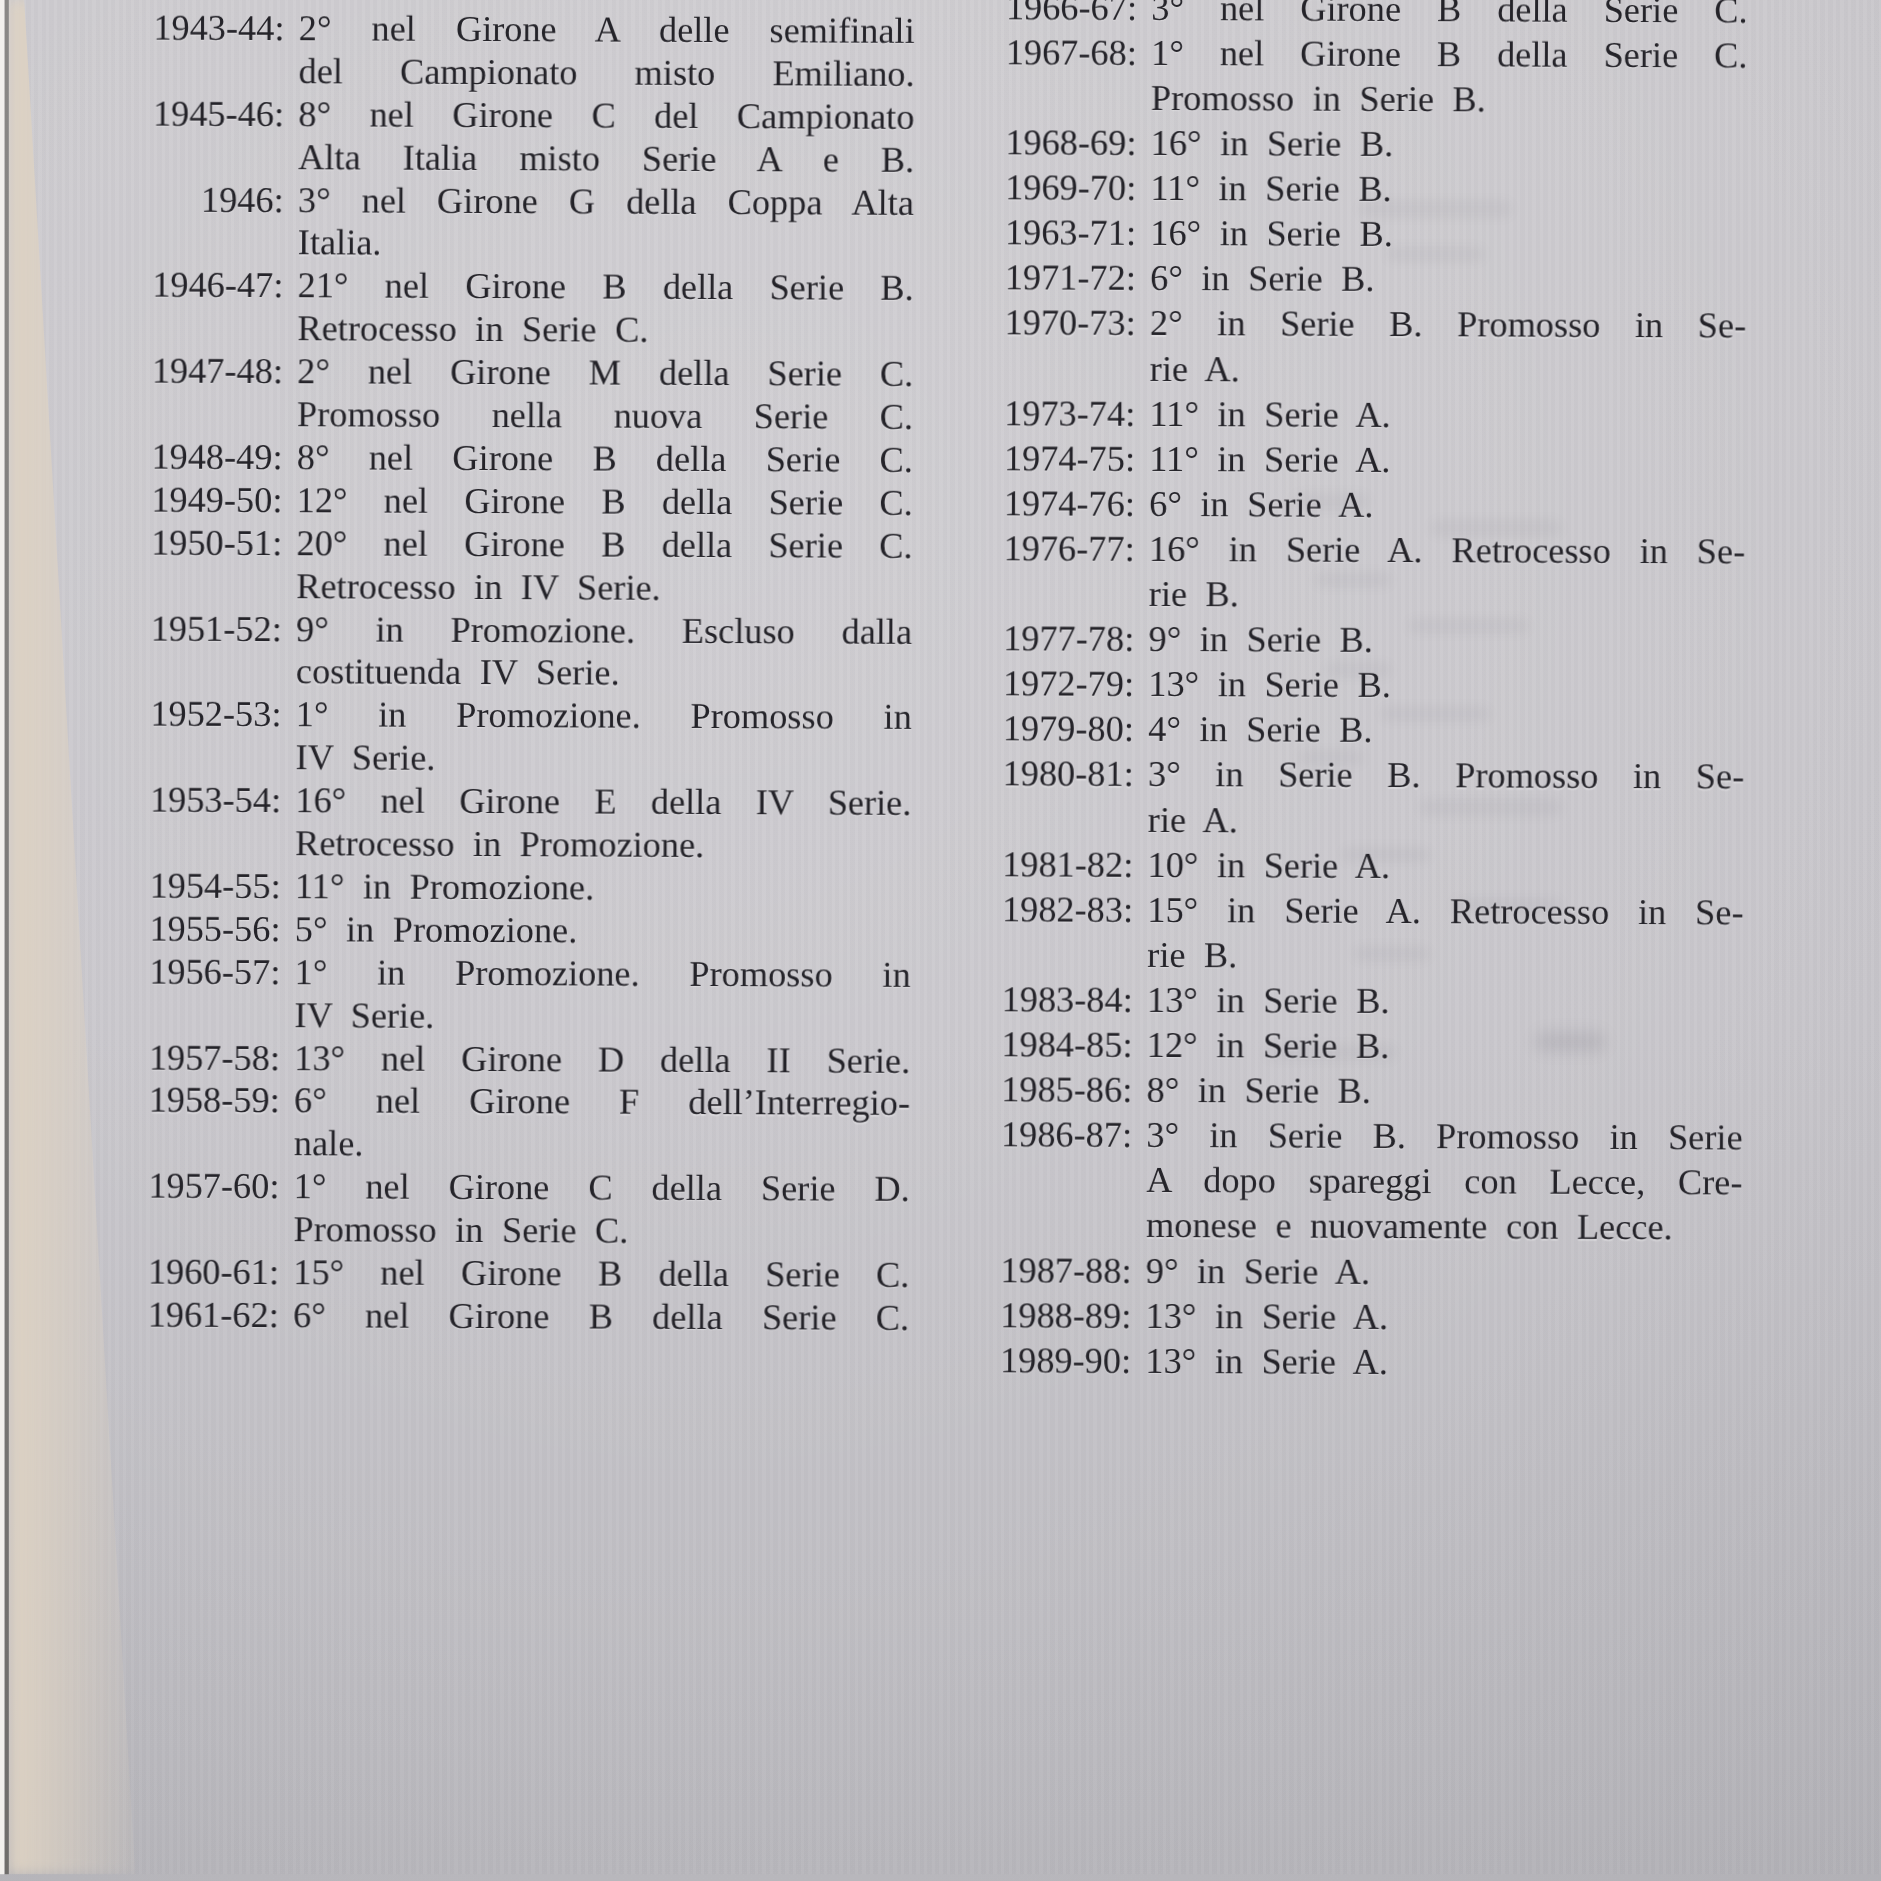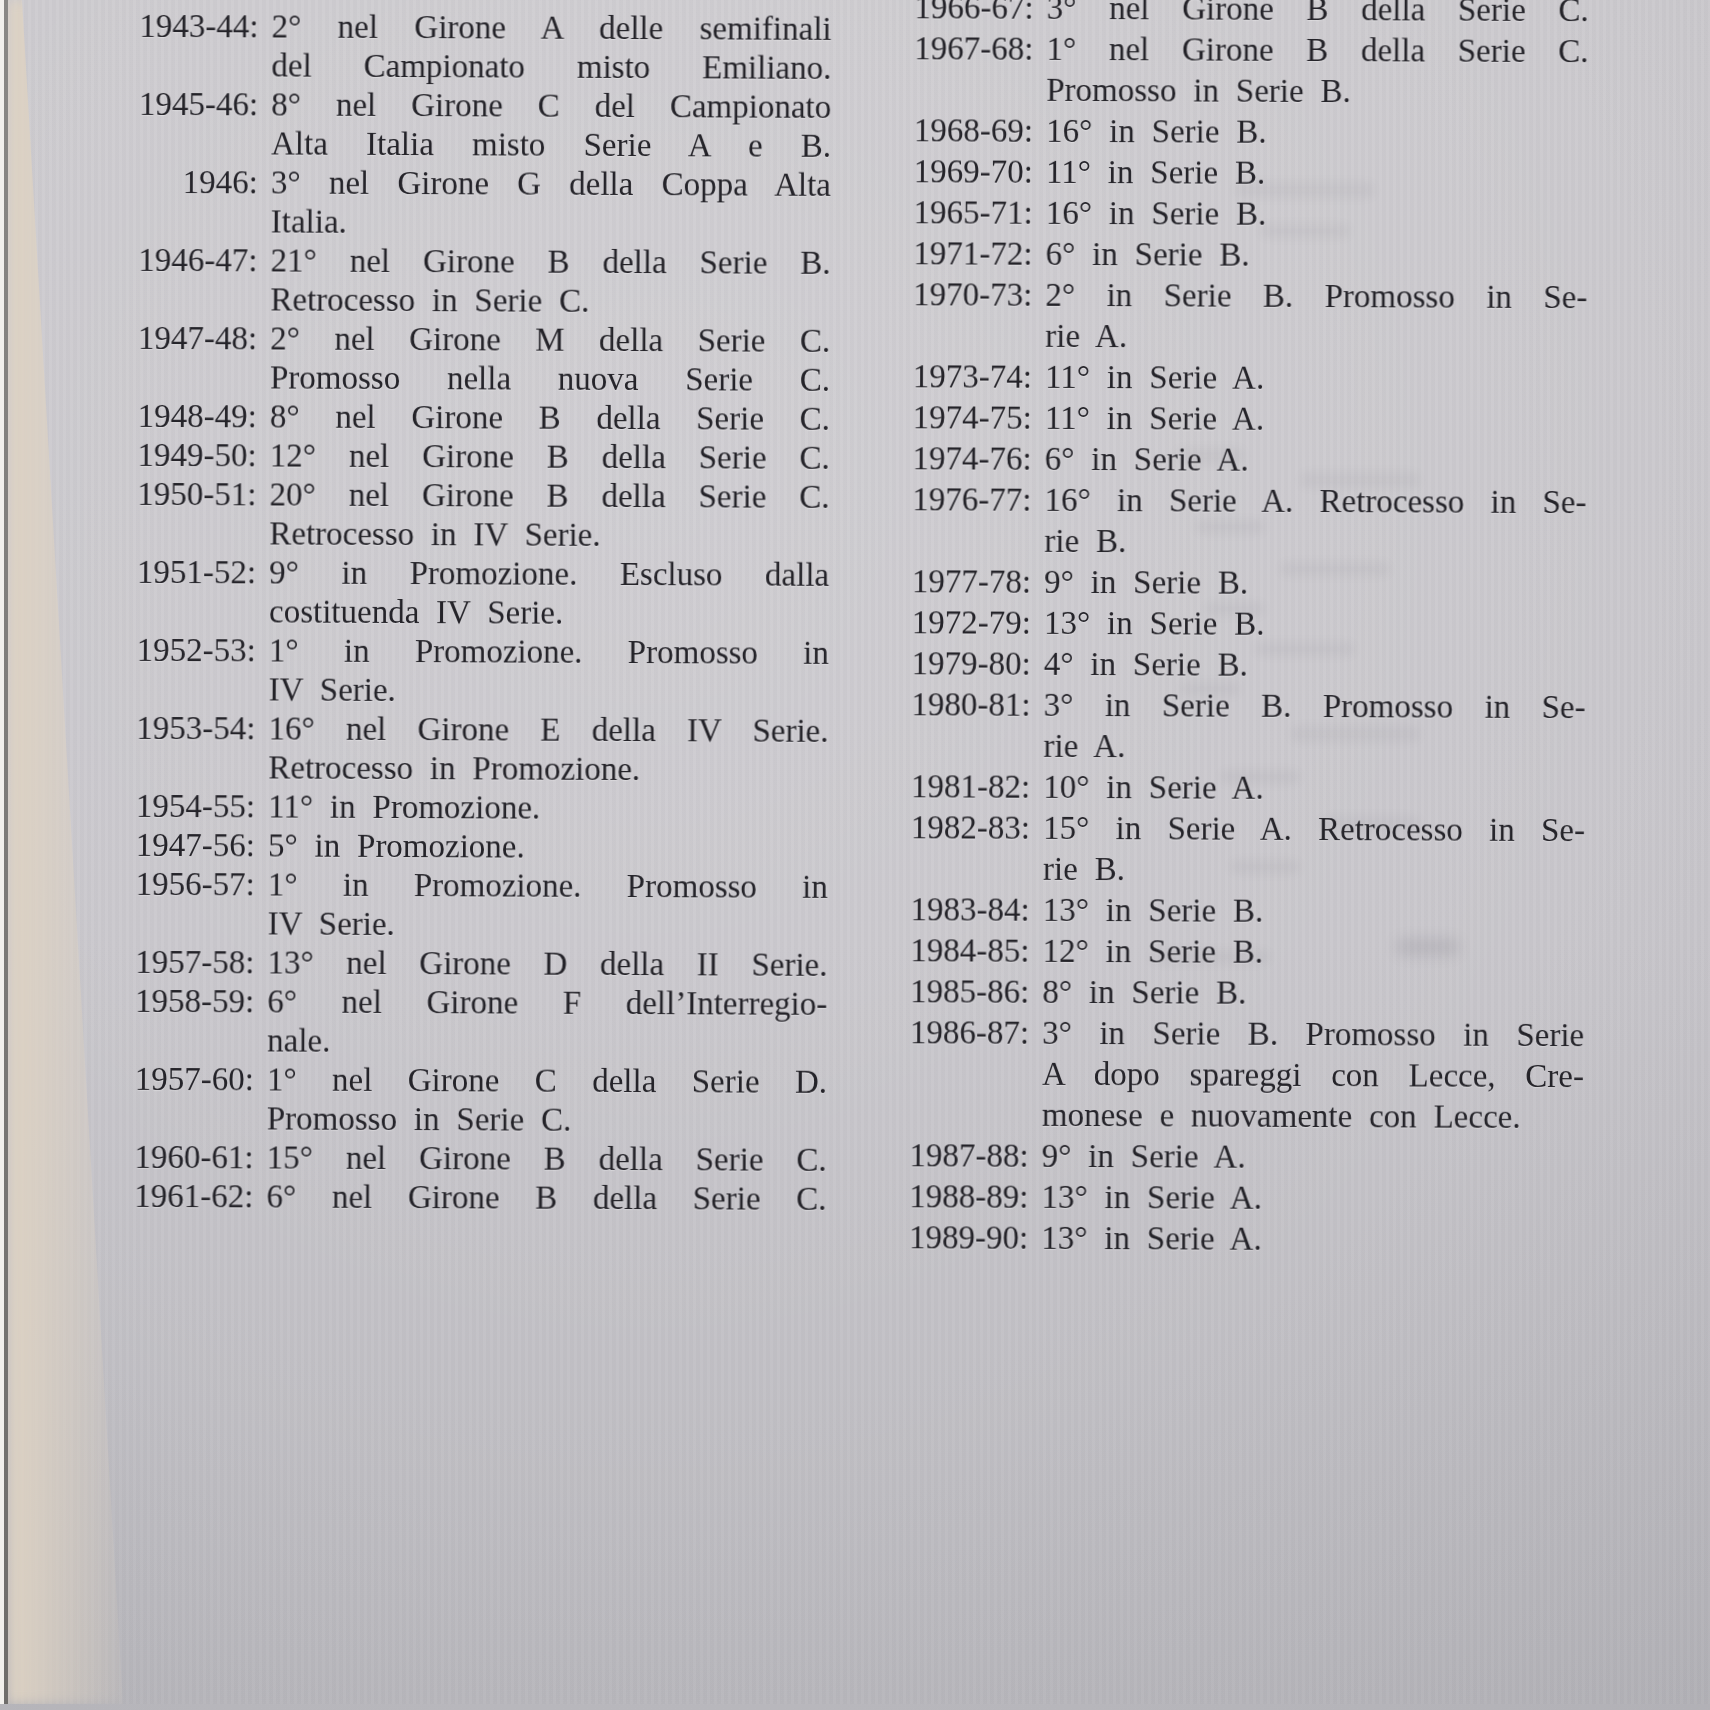--- a/index.html
+++ b/index.html
@@ -168,21 +168,21 @@
             <span class="ln ragged">Retrocesso in Promozione.</span>
           </span>
         </div>
         <div class="entry">
           <span class="yr">1954-55:</span>
           <span class="lines">
             <span class="ln ragged">11° in Promozione.</span>
           </span>
         </div>
         <div class="entry">
-          <span class="yr">1947-56:</span>
+          <span class="yr">1955-56:</span>
           <span class="lines">
             <span class="ln ragged">5° in Promozione.</span>
           </span>
         </div>
         <div class="entry">
           <span class="yr">1956-57:</span>
           <span class="lines">
             <span class="ln fill">1° in Promozione. Promosso in</span>
             <span class="ln ragged">IV Serie.</span>
           </span>
@@ -240,21 +240,21 @@
             <span class="ln ragged">16° in Serie B.</span>
           </span>
         </div>
         <div class="entry">
           <span class="yr">1969-70:</span>
           <span class="lines">
             <span class="ln ragged">11° in Serie B.</span>
           </span>
         </div>
         <div class="entry">
-          <span class="yr">1965-71:</span>
+          <span class="yr">1963-71:</span>
           <span class="lines">
             <span class="ln ragged">16° in Serie B.</span>
           </span>
         </div>
         <div class="entry">
           <span class="yr">1971-72:</span>
           <span class="lines">
             <span class="ln ragged">6° in Serie B.</span>
           </span>
         </div>

